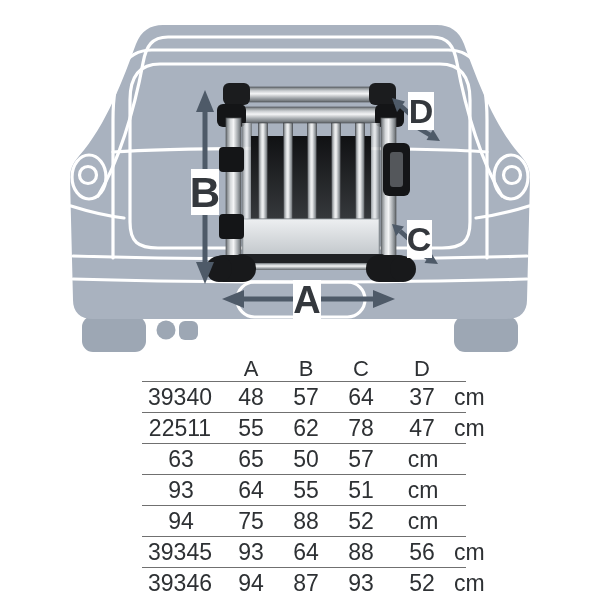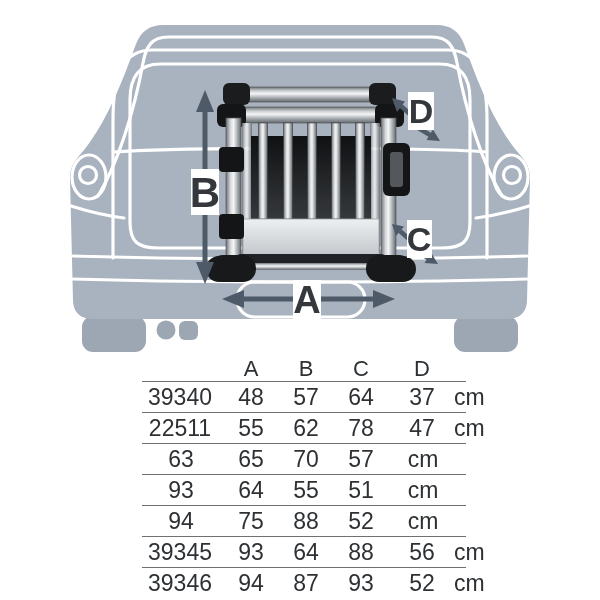--- a/index.html
+++ b/index.html
@@ -174,21 +174,21 @@
       <div class="c-art">22511</div>
       <div class="c-num">55</div>
       <div class="c-num">62</div>
       <div class="c-num">78</div>
       <div class="c-num">47</div>
       <div class="c-unit">cm</div>
     </div>
     <div class="t-row">
       <div class="c-num">63</div>
       <div class="c-num">65</div>
-      <div class="c-num">70</div>
+      <div class="c-num">50</div>
       <div class="c-num">57</div>
       <div class="c-unit">cm</div>
     </div>
     <div class="t-row">
       <div class="c-num">93</div>
       <div class="c-num">64</div>
       <div class="c-num">55</div>
       <div class="c-num">51</div>
       <div class="c-unit">cm</div>
     </div>

